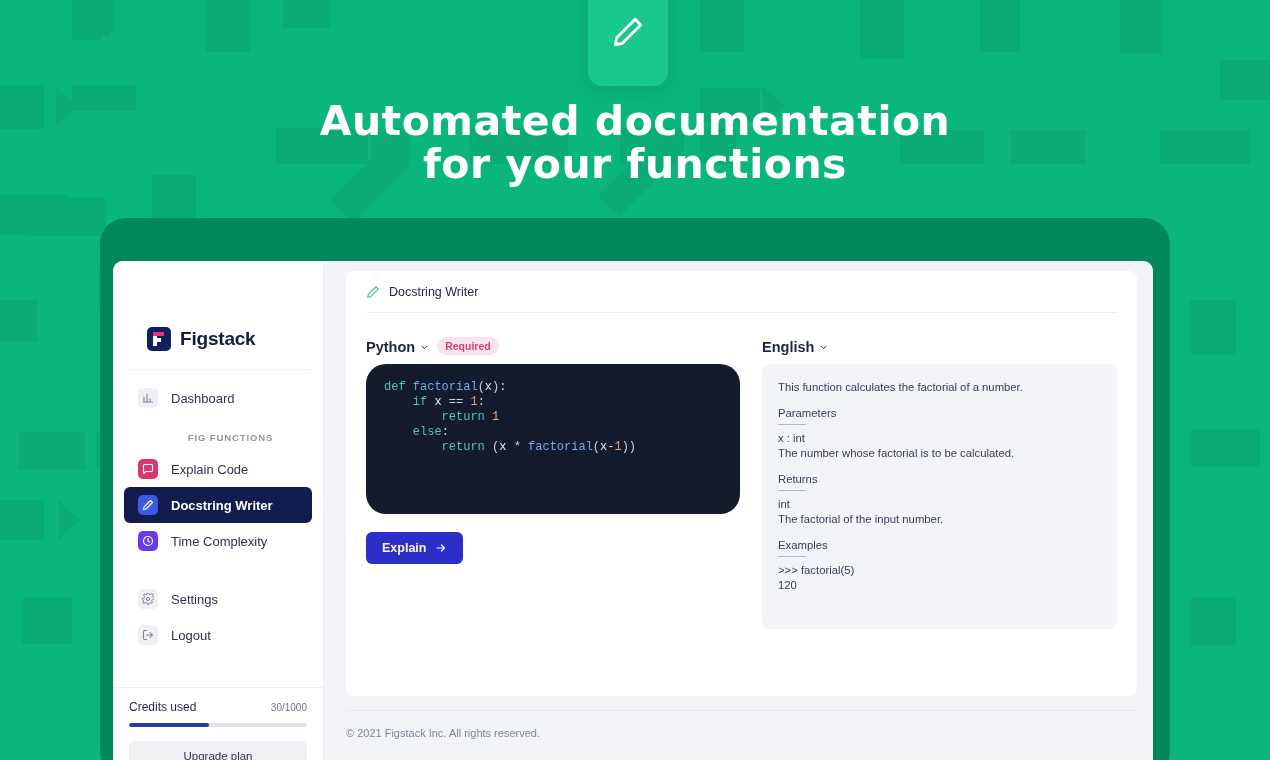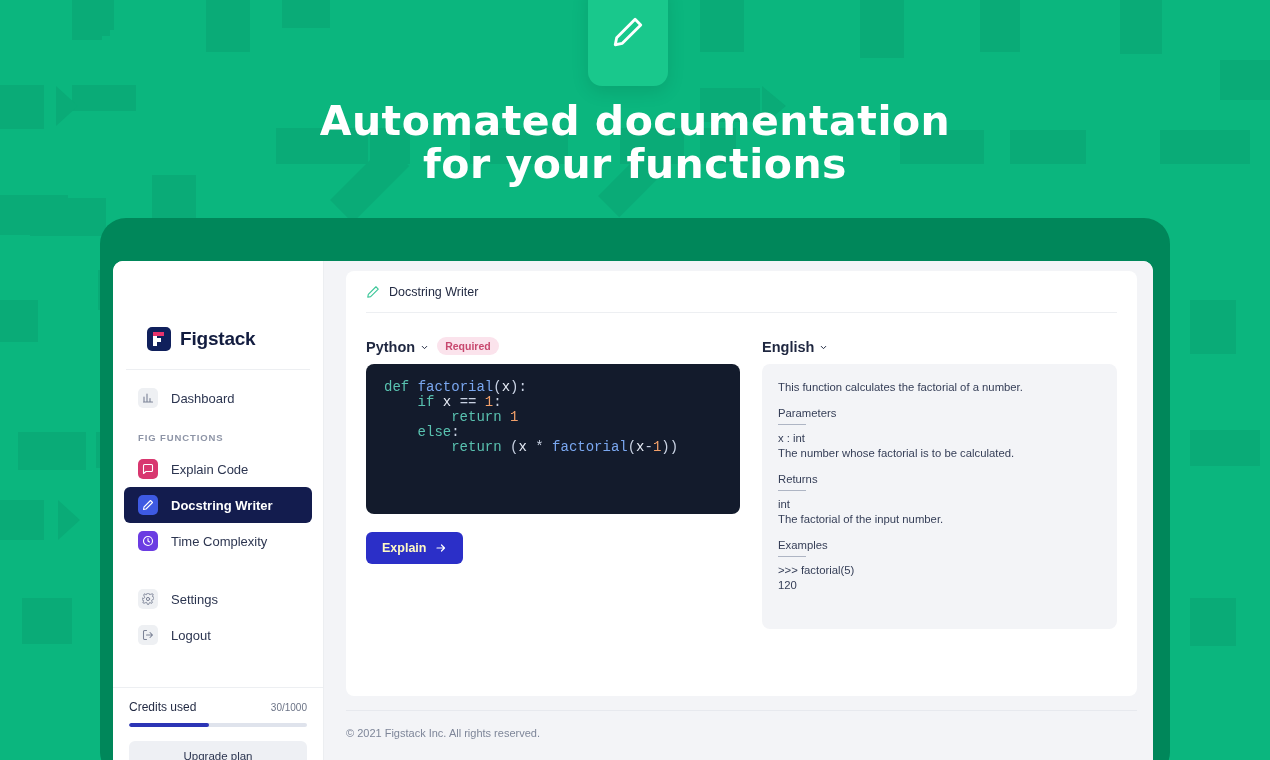--- a/index.html
+++ b/index.html
@@ -123,21 +123,21 @@
     flex: none;
   }
   .ico svg { width: 12px; height: 12px; display: block; }
   .ico.grey { background: #eef0f3; }
   .ico.pink { background: #d8376f; }
   .ico.amber { background: #f0b93f; }
   .ico.blue { background: #3e5ae2; }
   .ico.purple { background: #6b3ce2; }
   #section-label {
     font-size: 9.5px; font-weight: 700; letter-spacing: .9px;
-    color: #8d94a6; padding: 16px 0 8px 25px;
+    color: #8d94a6; padding: 16px 0 8px 25px; text-align: center;
   }
   #nav-spacer { height: 22px; }
 
   #credits {
     position: absolute; left: 0; right: 0; bottom: 0;
     padding: 12px 16px 0 16px;
     border-top: 1px solid #edeff2;
   }
   #credits-row {
     display: flex; align-items: baseline; justify-content: space-between; gap: 48px;
@@ -187,25 +187,25 @@
     font-size: 14.5px; font-weight: 600; color: #1f2740; cursor: pointer;
   }
   .chev { width: 9px; height: 9px; display: block; }
   #required-badge {
     background: #fbe3ec; color: #c8486f;
     font-size: 10.5px; font-weight: 600;
     border-radius: 9px; padding: 3px 8px;
   }
   #code-editor {
     background: #131b2c;
-    border-radius: 8px;
+    border-radius: 20px;
     height: 150px;
     padding: 16px 18px;
     font-family: "Liberation Mono", "DejaVu Sans Mono", monospace;
-    font-size: 14px;
+    font-size: 12px;
     line-height: 15px;
     color: #e6ebf5;
     white-space: pre;
     overflow: hidden;
   }
   .k { color: #59c2b0; }
   .fn { color: #7aa7f0; }
   .num { color: #f2a06a; }
   .v { color: #e6ebf5; }
   .p { color: #c9d2e3; }

